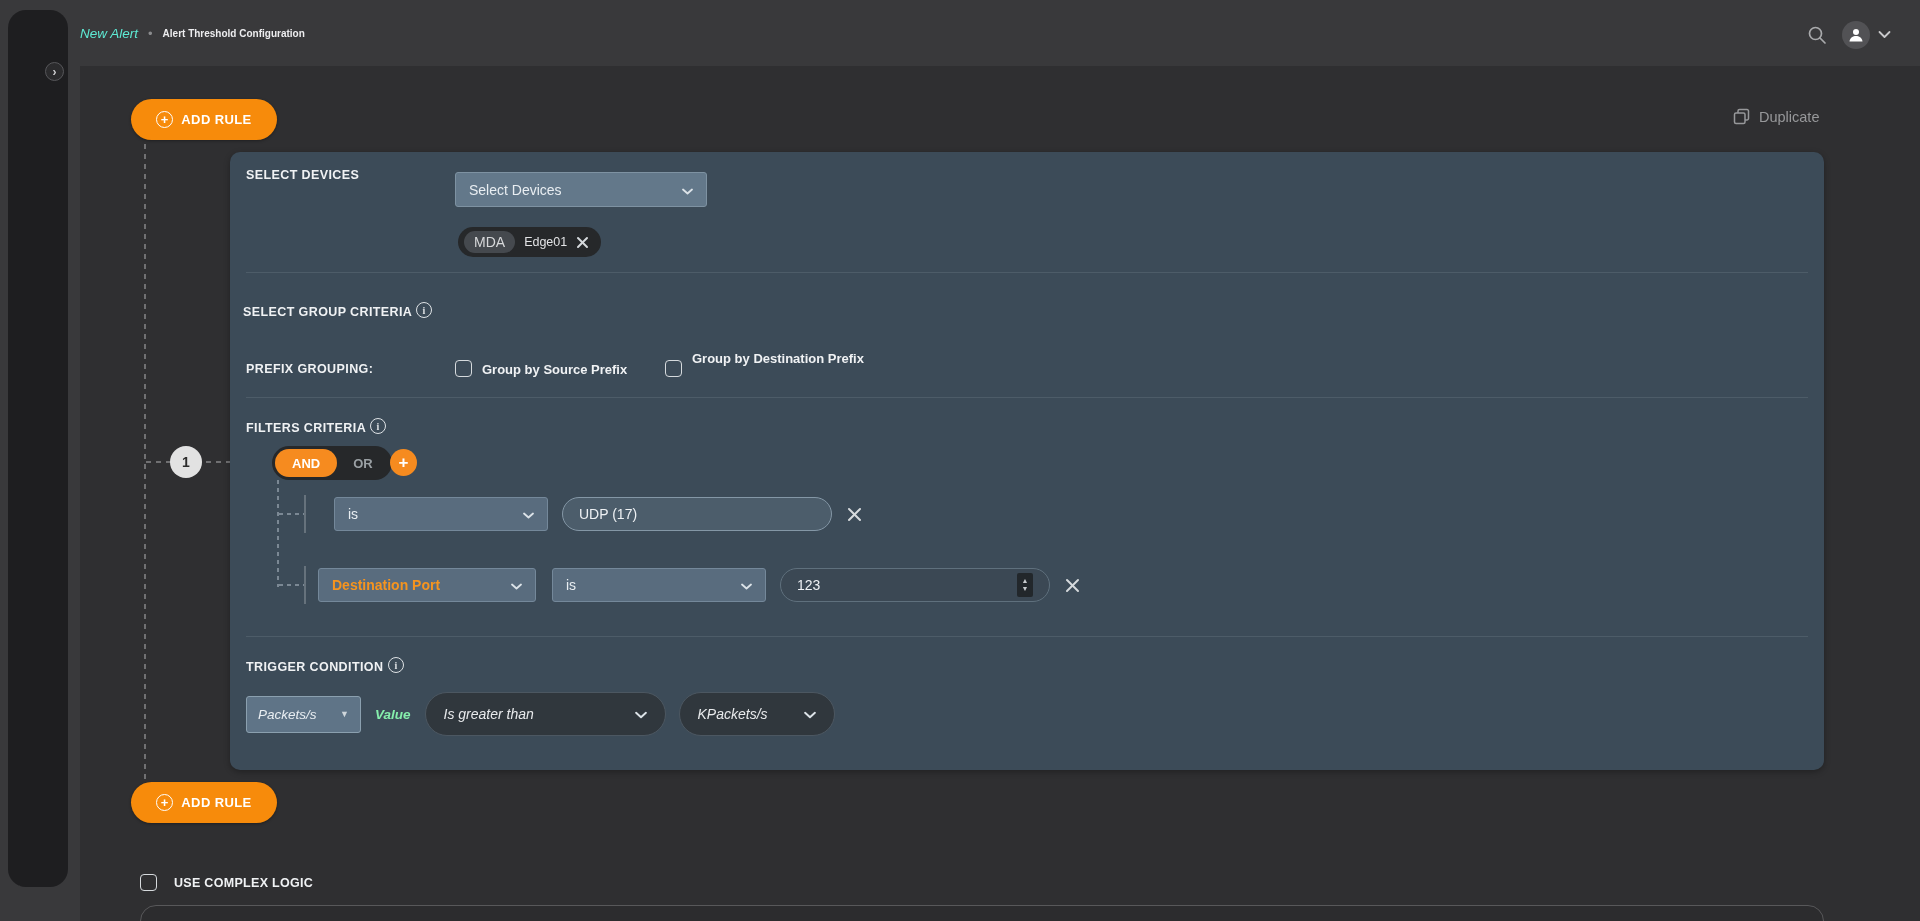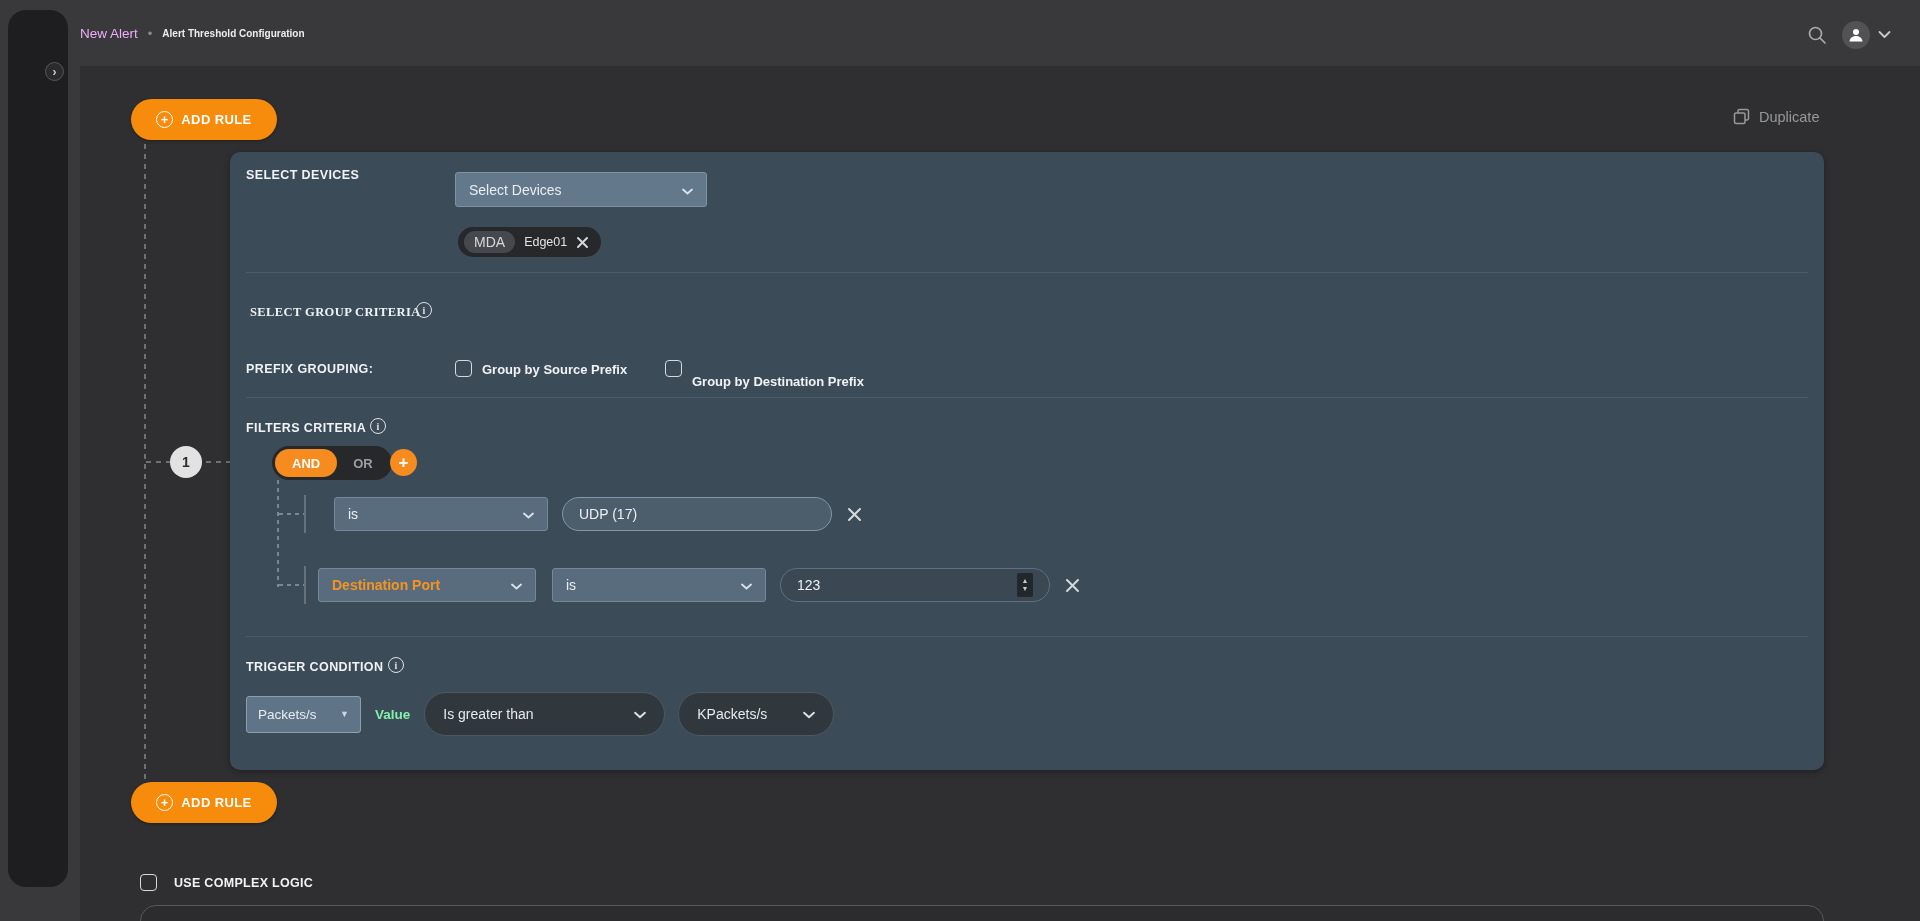--- a/index.html
+++ b/index.html
@@ -24,21 +24,21 @@
   .exp-tri { position:absolute; right:-6px; bottom:1px; width:0; height:0;
              border-left:6px solid transparent; border-bottom:6px solid #8e8f91; }
   .side-div { left:22px; width:32px; height:1px; background:#3f3f42; }
   .circ-btn { left:23px; width:30px; height:30px; border-radius:50%; background:#2b2b2d;
               display:flex; align-items:center; justify-content:center; cursor:pointer; }
   .circ-btn svg { stroke:#c6c7c9; fill:none; stroke-width:1.5; stroke-linecap:round; }
   .version { left:0; top:876px; width:76px; text-align:center; color:#939496; font-size:11.5px; }
 
   
   .breadcrumb { left:80px; top:0; height:66px; display:flex; align-items:center; gap:10px; }
-  .bc-parent { color:#f0abfc; font-size:13.5px; }
+  .bc-parent { color:#5eead4; font-size:13.5px;font-style:italic; }
   .bc-dot { color:#8a8b8d; font-size:13px; }
   .bc-title { color:#ededef; font-size:10px; font-weight:bold; }
   .hdr-ic { display:flex; align-items:center; justify-content:center; cursor:pointer; }
   .avatar { left:1842px; top:21px; width:28px; height:28px; border-radius:50%; background:#525255; }
 
   
   .add-rule { width:146px; height:41px; border-radius:21px; background:#f78b0b;
               color:#fff; font-weight:bold; font-size:13px; letter-spacing:.4px;
               display:flex; align-items:center; justify-content:center; gap:8px;
               cursor:pointer; box-shadow:0 1px 3px rgba(0,0,0,.35); }
@@ -105,21 +105,21 @@
   .f-op { width:214px; height:34px; background:#596c7e; border:1px solid #74889a; margin-left:16px; }
   .f-val-pill { width:270px; height:34px; border-radius:17px; margin-left:14px;
                 display:flex; align-items:center; padding:0 16px; color:#eef1f4; font-size:14px; }
   .val-filled { background:#4c5d6b; border:1px solid #8497a6; }
   .val-num { background:#3b4854; border:1px solid #5f707d; }
   .spinner { margin-left:auto; width:16px; height:24px; background:#22272b; border-radius:2px;
              display:flex; flex-direction:column; align-items:center; justify-content:center;
              color:#c7cbce; font-size:7px; line-height:1.2; cursor:pointer; }
   .row-x { margin-left:14px; }
 
-  .trig-row { left:16px; top:532px; height:60px; display:flex; align-items:center; }
+  .trig-row { left:16px; top:532px; height:60px; display:flex; align-items:center;font-style:italic; }
   .metric-dd { width:115px; height:37px; background:#5f7487; border:1px solid #8ba0af;
                border-radius:3px; display:flex; align-items:center; padding:0 11px;
                color:#e9eef2; font-size:13.5px; cursor:pointer; }
   .metric-caret { margin-left:auto; color:#cfd6db; font-size:9px; }
   .val-label { color:#86efac; font-weight:bold; font-size:13.5px; margin:0 14px 0 14px; }
   .pill-dd { height:44px; border-radius:22px; background:#30373d; border:1px solid #4c5761;
              display:flex; align-items:center; padding:0 18px; color:#e8eaec;
              font-size:14px; cursor:pointer; }
 
   .footer-cb-row { left:140px; top:874px; display:flex; align-items:center; gap:17px; }
@@ -276,28 +276,28 @@
     <span class="chip-name">Edge01</span>
     <span class="x-ic">
       <svg width="13" height="13" viewBox="0 0 13 13">
           <line x1="2" y1="2" x2="11" y2="11"></line>
           <line x1="11" y1="2" x2="2" y2="11"></line>
         </svg>
     </span>
   </div>
   <div class="abs hr" style="top:120px;"></div>
 
-  <div class="abs sec-label" style="left:20px; top:153px;font-family:Liberation Serif, serif;">SELECT GROUP CRITERIA</div>
+  <div class="abs sec-label" style="left:13px; top:153px;">SELECT GROUP CRITERIA</div>
   <span class="abs info-ic" style="left:186px; top:150px;">i</span>
 
   <div class="abs sec-label" style="left:16px; top:210px;">PREFIX GROUPING:</div>
   <div class="abs cb" style="left:225px; top:208px;"></div>
   <div class="abs cb-label" style="left:252px; top:210px;">Group by Source Prefix</div>
   <div class="abs cb" style="left:435px; top:208px;"></div>
-  <div class="abs cb-label" style="left:462px; top:222px;">Group by Destination Prefix</div>
+  <div class="abs cb-label" style="left:462px; top:199px;">Group by Destination Prefix</div>
   <div class="abs hr" style="top:245px;"></div>
 
   <div class="abs sec-label" style="left:16px; top:269px;">FILTERS CRITERIA</div>
   <span class="abs info-ic" style="left:140px; top:266px;">i</span>
 
   <div class="abs logic-toggle">
     <span class="logic-on">AND</span>
     <span class="logic-off">OR</span>
   </div>
   <div class="abs plus-btn">+</div>

